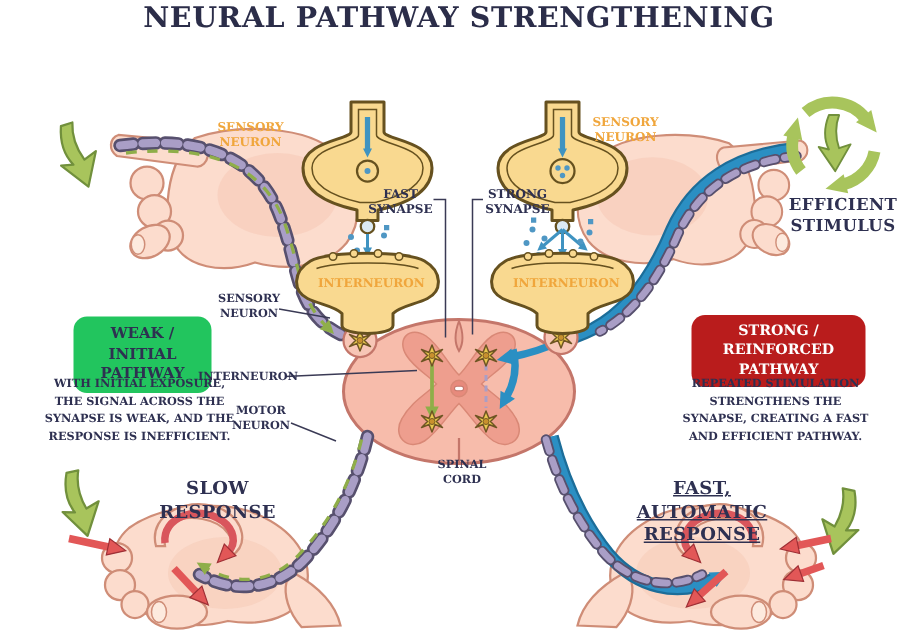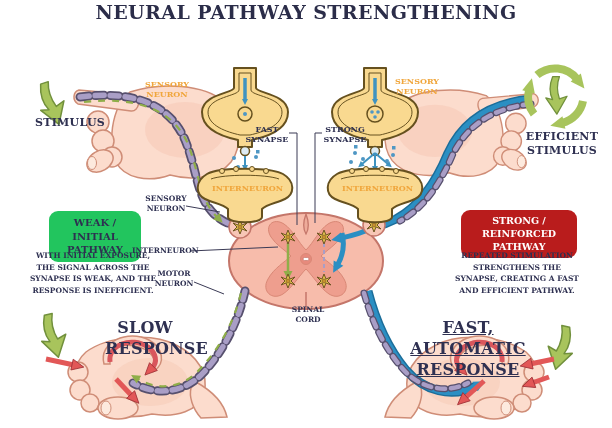--- a/index.html
+++ b/index.html
@@ -4,21 +4,21 @@
 <style>
   html,body{margin:0;padding:0;background:#fff;}
   .stage{position:relative;width:612px;height:428px;background:#ffffff;overflow:hidden;
          font-family:"DejaVu Serif",serif;}
   svg.art{position:absolute;left:0;top:0;z-index:1;}
   .lbl{position:absolute;font-weight:bold;color:#2e3051;text-align:center;line-height:1.3;z-index:2;}
   .orange{color:#f0a63c;}
   .big{font-size:11px;letter-spacing:.3px;}
   .small{font-size:8px;}
   .tiny{font-size:7.5px;}
-  .resp{font-size:16px;letter-spacing:.2px;}
+  .resp{font-size:12px;letter-spacing:.2px;}
   .title{left:0;top:28;width:612px;font-size:19px;letter-spacing:.4px;color:#2b2d49;}
   .box{position:absolute;z-index:2;border-radius:9px;font-weight:bold;text-align:center;
        line-height:1.35;padding:5px 2px;}
   .box-green{left:49px;top:211px;width:88px;background:#22c55e;color:#2e3051;font-size:10px;}
   .box-blue{left:461px;top:210px;width:112px;background:#b91c1c;color:#ffffff;font-size:9.5px;}
   .para{position:absolute;z-index:2;font-weight:bold;color:#2e3051;text-align:center;
         font-size:7.5px;line-height:1.55;}
 </style>
 </head>
 <body>
@@ -222,21 +222,20 @@
   </g>
   <g stroke="#e25757" stroke-width="5">
     <line x1="554" y1="359" x2="530" y2="364" marker-end="url(#rhead)"></line>
     <line x1="549" y1="377" x2="532" y2="383" marker-end="url(#rhead)"></line>
     <line x1="484" y1="381" x2="465" y2="398" marker-end="url(#rhead)"></line>
   </g>
 </svg>
 
 <div class="lbl title">NEURAL PATHWAY STRENGTHENING</div>
 
-<div class="lbl big" style="left:24px;top:116px;width:92px;">STIMULUS</div>
 <div class="lbl big" style="left:518px;top:130px;width:88px;">EFFICIENT STIMULUS</div>
 
 <div class="lbl small orange" style="left:138px;top:79px;width:58px;">SENSORY NEURON</div>
 <div class="lbl small" style="left:243px;top:124px;width:48px;">FAST SYNAPSE</div>
 <div class="lbl small orange" style="left:212px;top:183px;width:66px;">INTERNEURON</div>
 
 <div class="lbl small" style="left:321px;top:124px;width:48px;">STRONG SYNAPSE</div>
 <div class="lbl small orange" style="left:388px;top:76px;width:58px;">SENSORY NEURON</div>
 <div class="lbl small orange" style="left:342px;top:183px;width:66px;">INTERNEURON</div>
 

